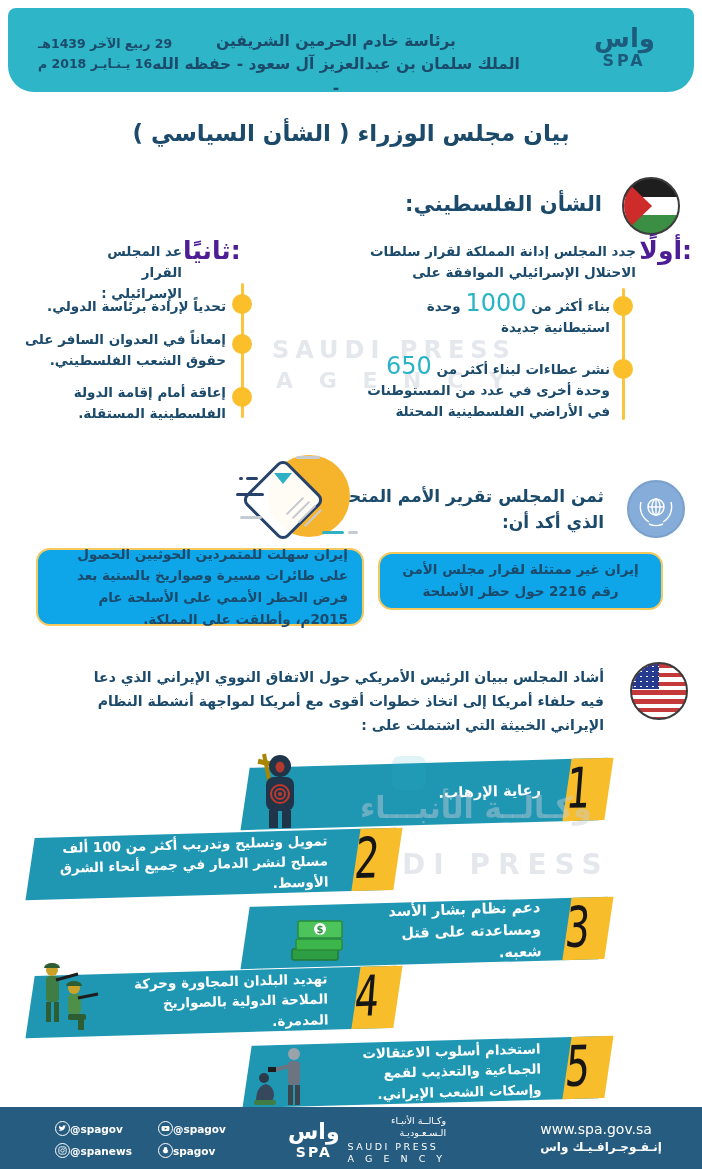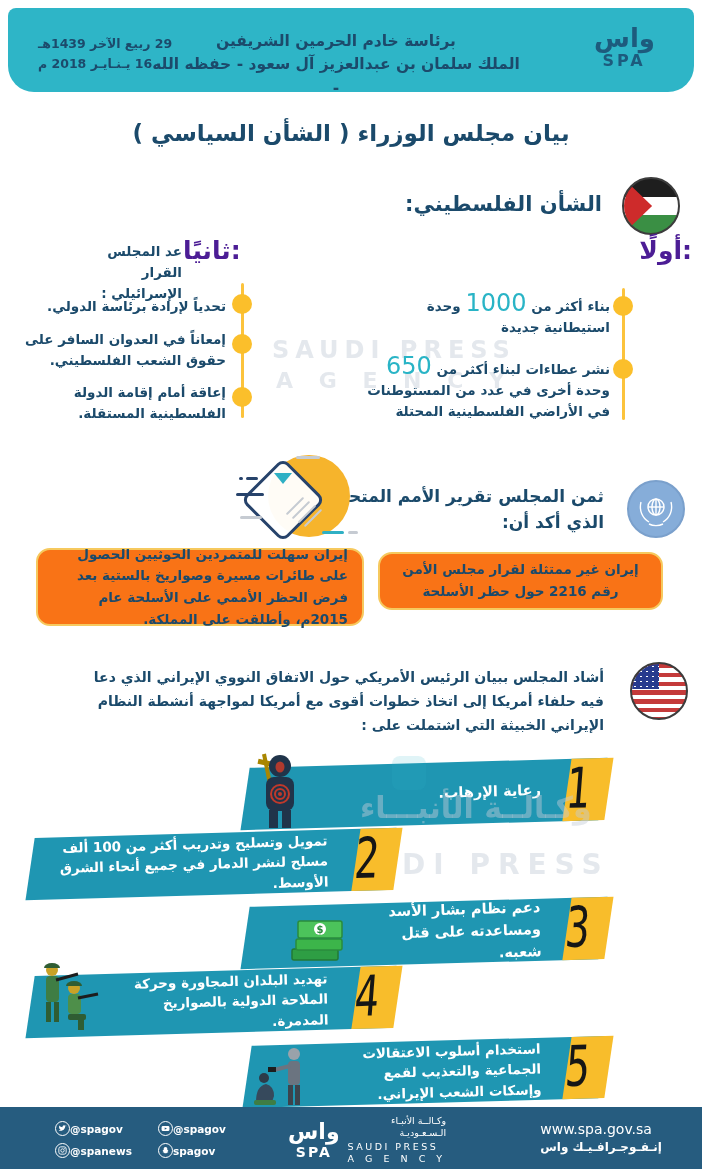--- a/index.html
+++ b/index.html
@@ -36,21 +36,21 @@
   .body-txt { color:#1b4a6b; font-weight:bold; font-size:13.5px; line-height:1.55; text-align:right; }
   .big-num { color:#29b4c6; font-size:24px; font-weight:normal; line-height:1; }
   .tl-line { width:3px; background:#fcc33c; border-radius:2px; }
   .tl-dot { width:20px; height:20px; border-radius:50%; background:#fbbf2b; }
 
   
   .un-circle { left:627px; top:480px; width:58px; height:58px; border-radius:50%;
                background:#86add9; border:2px solid #7aa0cc; }
   .un-heading { right:98px; top:483px; width:300px; color:#1b4a6b; font-size:17px;
                 font-weight:bold; line-height:1.55; text-align:right; }
-  .note-box { border:2px solid #f6c95e; border-radius:14px; background:#f97316;
+  .note-box { border:2px solid #f6c95e; border-radius:14px; background:#0ea5e9;
               color:#1b4a6b; font-weight:bold; font-size:13.5px; line-height:1.6;
               display:flex; align-items:center; }
 
   
   .doc-circle { left:268px; top:455px; width:82px; height:82px; border-radius:50%; background:#f6b42c; }
   .doc-sheet { left:253px; top:470px; width:60px; height:60px; background:rgba(255,255,255,.96);
                border:3px solid #27436b; border-radius:8px; transform:rotate(45deg); }
   .doc-notch { left:274px; top:473px; width:0; height:0; border-left:9px solid transparent;
                border-right:9px solid transparent; border-top:11px solid #2fb0c4; }
   .doc-line { height:2px; background:#c6cbd2; transform:rotate(-45deg); border-radius:2px; }
@@ -120,20 +120,21 @@
 
   <div class="abs main-title rtl">بيان مجلس الوزراء ( الشأن السياسي )</div>
 
   <div class="abs flag-circle ps-flag"></div>
   <div class="abs ps-heading rtl">الشأن الفلسطيني:</div>
 
   <div class="abs wm" style="left:272px; top:336px; font-size:24px; letter-spacing:6px;">SAUDI PRESS</div>
   <div class="abs wm" style="left:276px; top:368px; font-size:22px; letter-spacing:9px;">A G E N C Y</div>
 
   <div class="abs ord-label" style="right:10px; top:236px;">أولًا:</div>
+  <div class="abs body-txt rtl" style="right:66px; top:241px; width:288px;">جدد المجلس إدانة المملكة لقرار سلطات الاحتلال الإسرائيلي الموافقة على</div>
   <div class="abs tl-line" style="left:622px; top:288px; height:132px;"></div>
   <div class="abs tl-dot" style="left:613px; top:296px;"></div>
   <div class="abs tl-dot" style="left:613px; top:359px;"></div>
   <div class="abs body-txt rtl" style="right:92px; top:291px; width:240px;">
     <span>بناء أكثر من </span><span class="big-num">1000</span><span> وحدة استيطانية جديدة</span>
   </div>
   <div class="abs body-txt rtl" style="right:92px; top:354px; width:252px;">
     <span>نشر عطاءات لبناء أكثر من </span><span class="big-num">650</span><span> وحدة أخرى في عدد من المستوطنات في الأراضي الفلسطينية المحتلة</span>
   </div>
 

